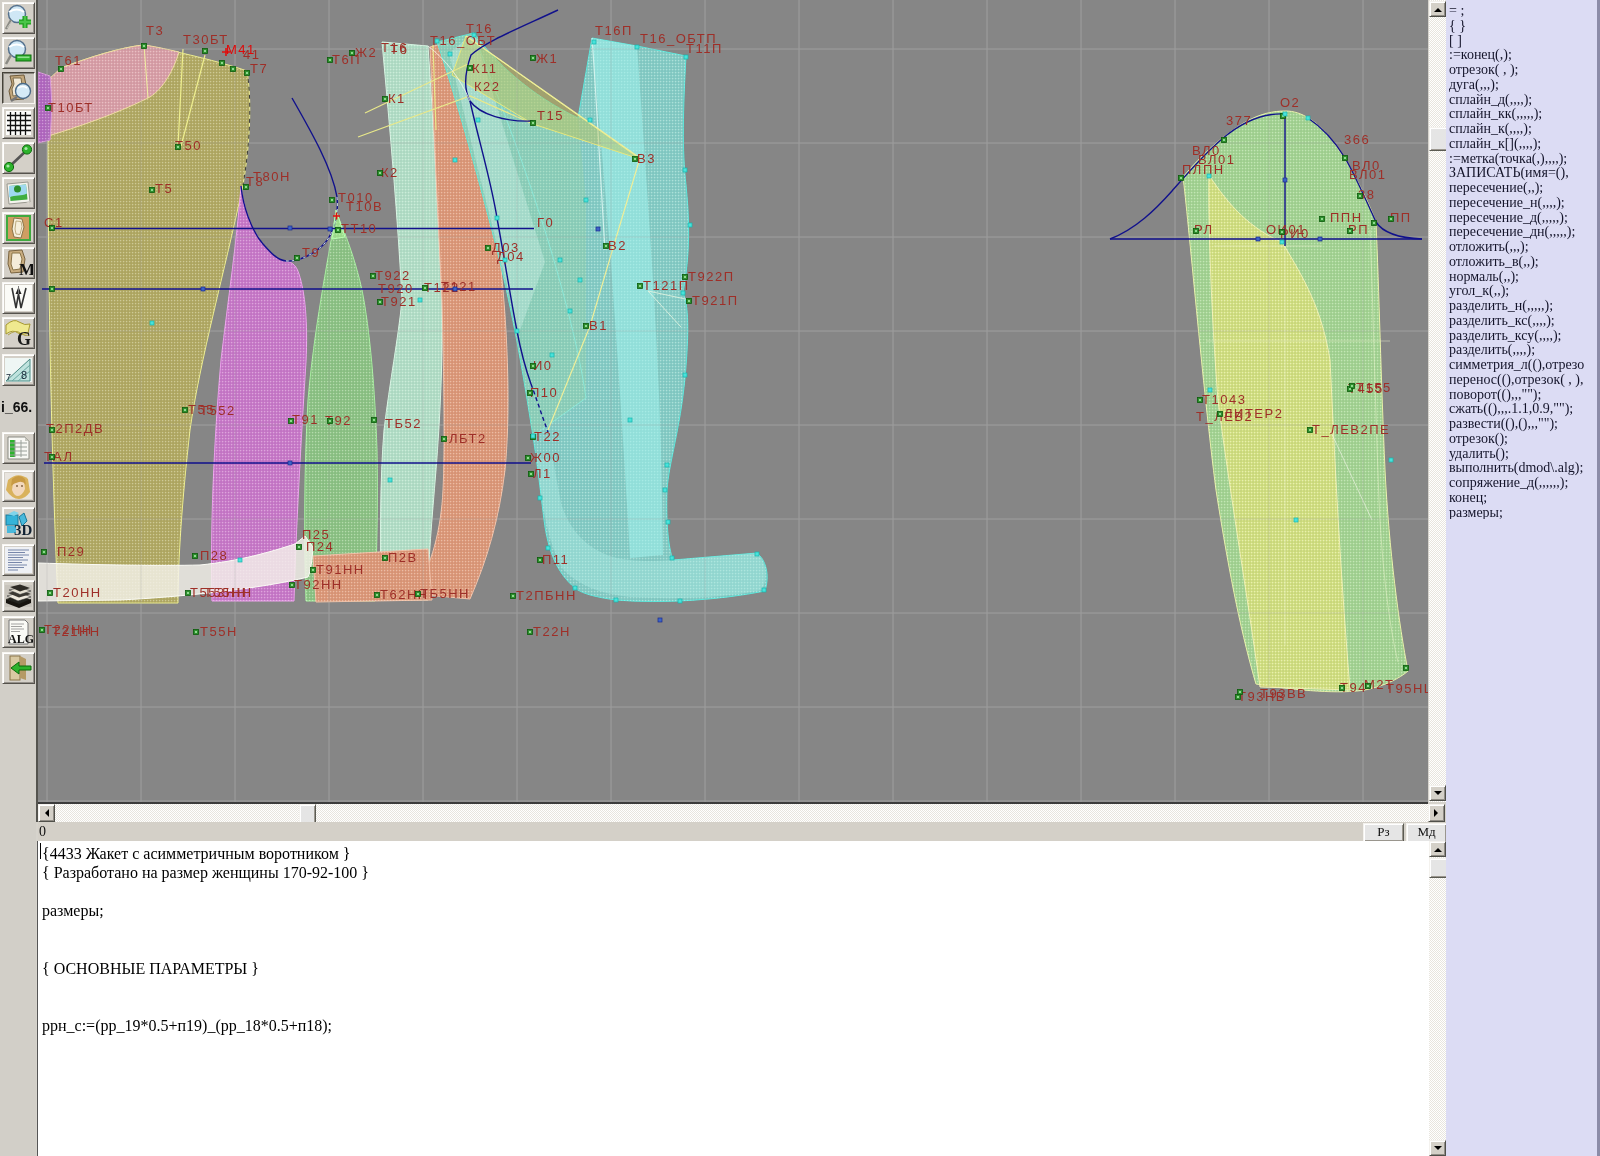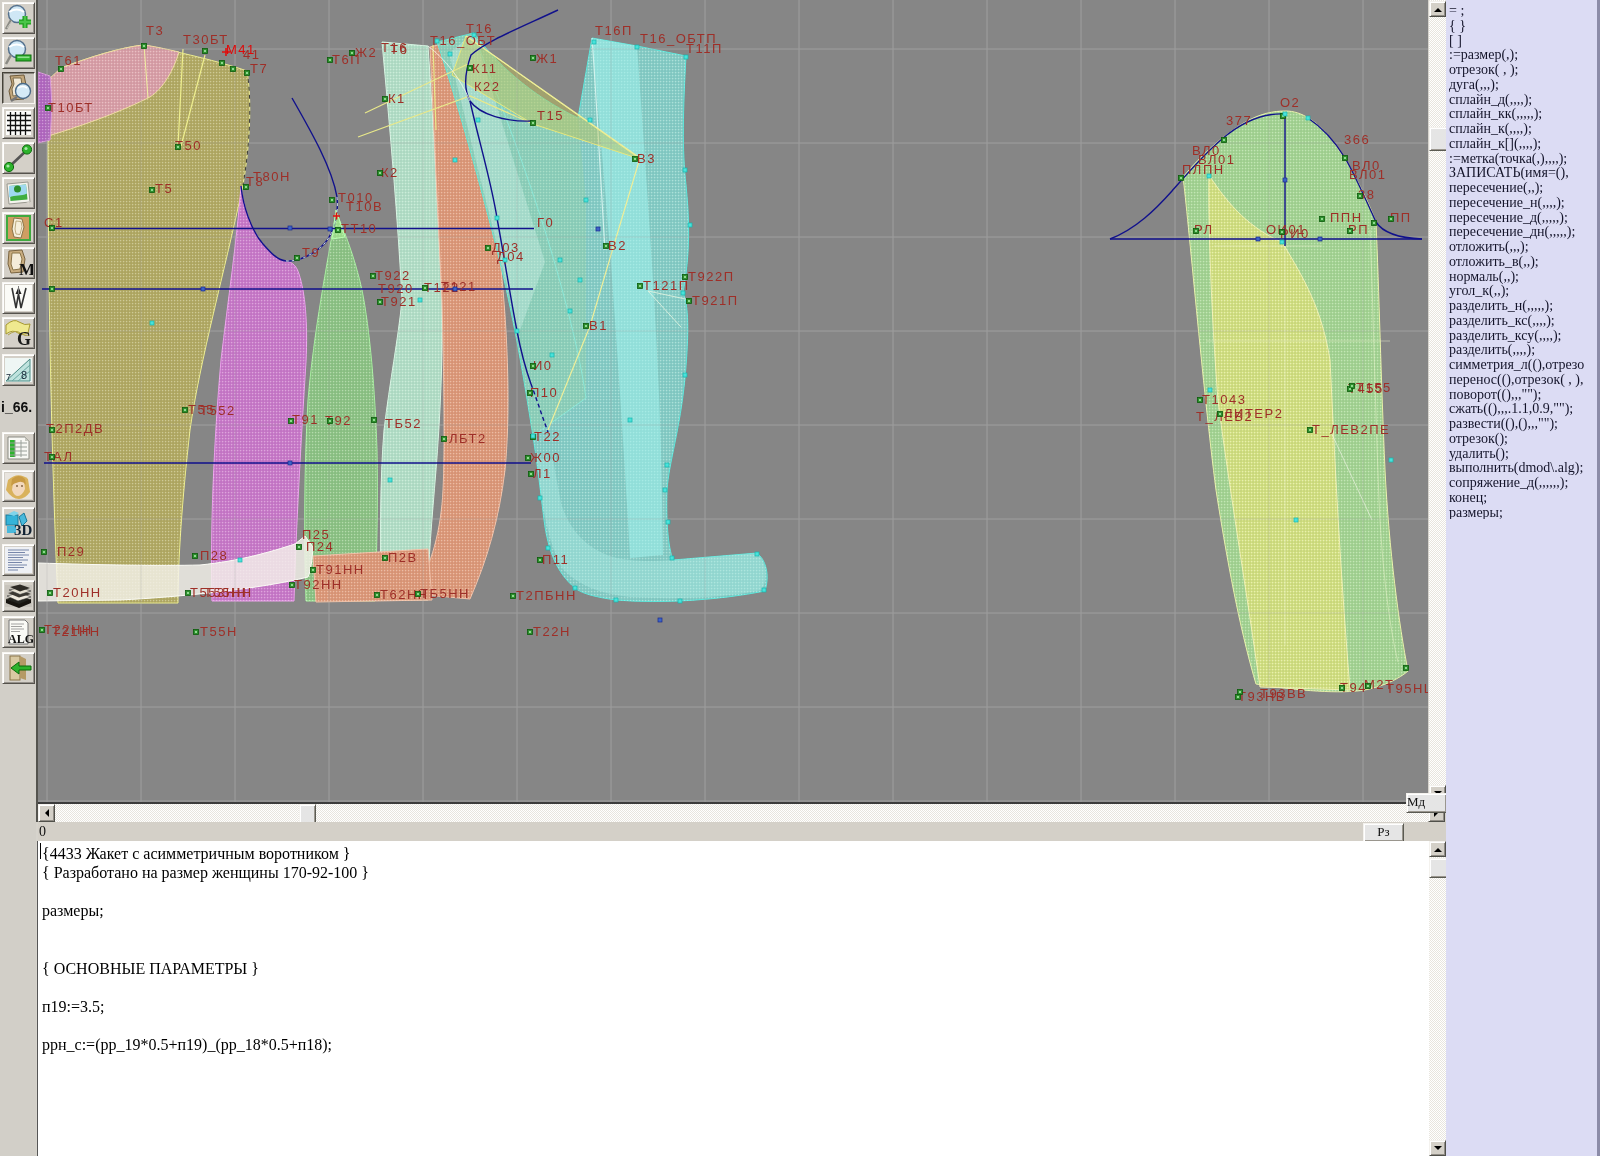--- a/index.html
+++ b/index.html
@@ -577,51 +577,50 @@
 <div class="arrbtn" style="left:1429px;top:1px;width:17px;height:16px">
     <div class="arr" style="border-bottom-color:#000;margin-bottom:3px"></div>
   </div>
 <div class="b3d abs" style="left:1429px;top:127px;width:17px;height:22px"></div>
 <div class="arrbtn" style="left:1429px;top:785px;width:17px;height:16px">
     <div class="arr" style="border-top-color:#000;margin-top:3px"></div>
   </div>
 <div class="abs" style="left:38px;top:822px;width:1408px;height:19px;background:#d4d0c8"></div>
 <div class="abs" style="left:39px;top:824px;font:14px 'Liberation Serif',serif;color:#111">0</div>
 <div class="b3d abs" style="left:1363px;top:823px;width:39px;height:17px;text-align:center;font:13px 'Liberation Serif',serif;color:#111">Рз</div>
-<div class="b3d abs" style="left:1406px;top:793px;width:39px;height:18px;font:13px 'Liberation Serif',serif;color:#111">Мд</div>
+<div class="b3d abs" style="left:1406px;top:823px;width:39px;height:18px;text-align:center;font:13px 'Liberation Serif',serif;color:#111">Мд</div>
 <div class="abs" style="left:37px;top:841px;width:1392px;height:315px;background:#fff;border-left:1px solid #555;overflow:hidden">
     <div style="padding:4px 0 0 4px;font:16px 'Liberation Serif',serif;color:#000">
       <div style="height:19.1px;white-space:pre">{4433 Жакет с асимметричным воротником }</div>
       <div style="height:19.1px;white-space:pre">{ Разработано на размер женщины 170-92-100 }</div>
       <div style="height:19.1px;white-space:pre"> </div>
       <div style="height:19.1px;white-space:pre">размеры;</div>
       <div style="height:19.1px;white-space:pre"> </div>
       <div style="height:19.1px;white-space:pre"> </div>
       <div style="height:19.1px;white-space:pre">{ ОСНОВНЫЕ ПАРАМЕТРЫ }</div>
       <div style="height:19.1px;white-space:pre"> </div>
-      <div style="height:19.1px;white-space:pre">п19:=3.5;</div>
       <div style="height:19.1px;white-space:pre"> </div>
       <div style="height:19.1px;white-space:pre">ррн_с:=(рр_19*0.5+п19)_(рр_18*0.5+п18);</div>
     </div>
   </div>
 <div class="abs" style="left:40px;top:843px;width:1px;height:16px;background:#000"></div>
 <div class="abs hatch" style="left:1429px;top:841px;width:17px;height:315px"></div>
 <div class="arrbtn" style="left:1429px;top:841px;width:17px;height:16px">
     <div class="arr" style="border-bottom-color:#000;margin-bottom:3px"></div>
   </div>
 <div class="b3d abs" style="left:1429px;top:858px;width:17px;height:18px"></div>
 <div class="arrbtn" style="left:1429px;top:1140px;width:17px;height:16px">
     <div class="arr" style="border-top-color:#000;margin-top:3px"></div>
   </div>
 <div class="abs" style="left:1446px;top:0;width:154px;height:1156px;background:#dcdcf4">
     <div style="padding:3px 0 0 3px;font:14px 'Liberation Serif',serif;color:#14142a;white-space:nowrap;overflow:hidden">
       <div style="height:14.75px">= ;</div>
       <div style="height:14.75px">{  }</div>
       <div style="height:14.75px">[  ]</div>
-      <div style="height:14.75px">:=размер(,);</div>
+      <div style="height:14.75px">:=конец(,);</div>
       <div style="height:14.75px">отрезок( , );</div>
       <div style="height:14.75px">дуга(,,,);</div>
       <div style="height:14.75px">сплайн_д(,,,,);</div>
       <div style="height:14.75px">сплайн_кк(,,,,,);</div>
       <div style="height:14.75px">сплайн_к(,,,,);</div>
       <div style="height:14.75px">сплайн_к[](,,,,);</div>
       <div style="height:14.75px">:=метка(точка(,),,,,);</div>
       <div style="height:14.75px">ЗАПИСАТЬ(имя=(),</div>
       <div style="height:14.75px">пересечение(,,);</div>
       <div style="height:14.75px">пересечение_н(,,,,);</div>

